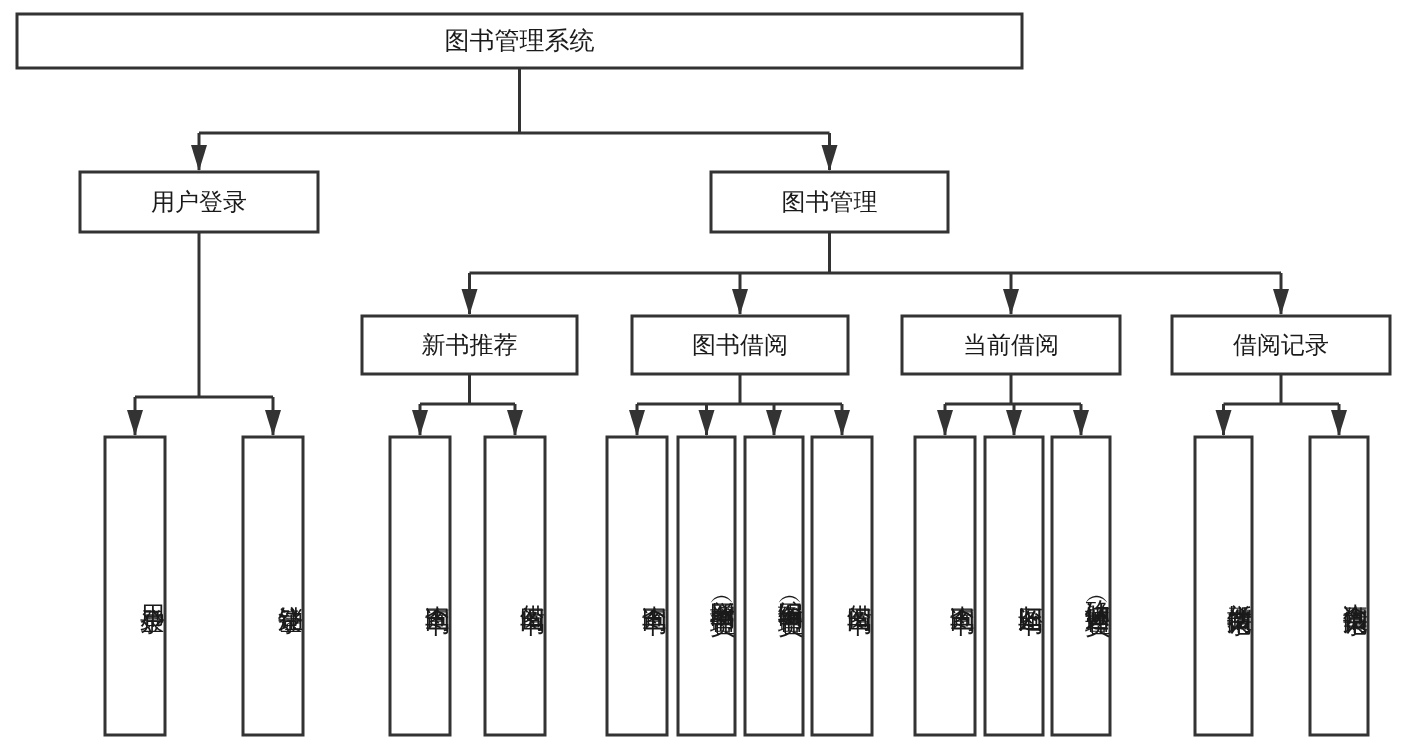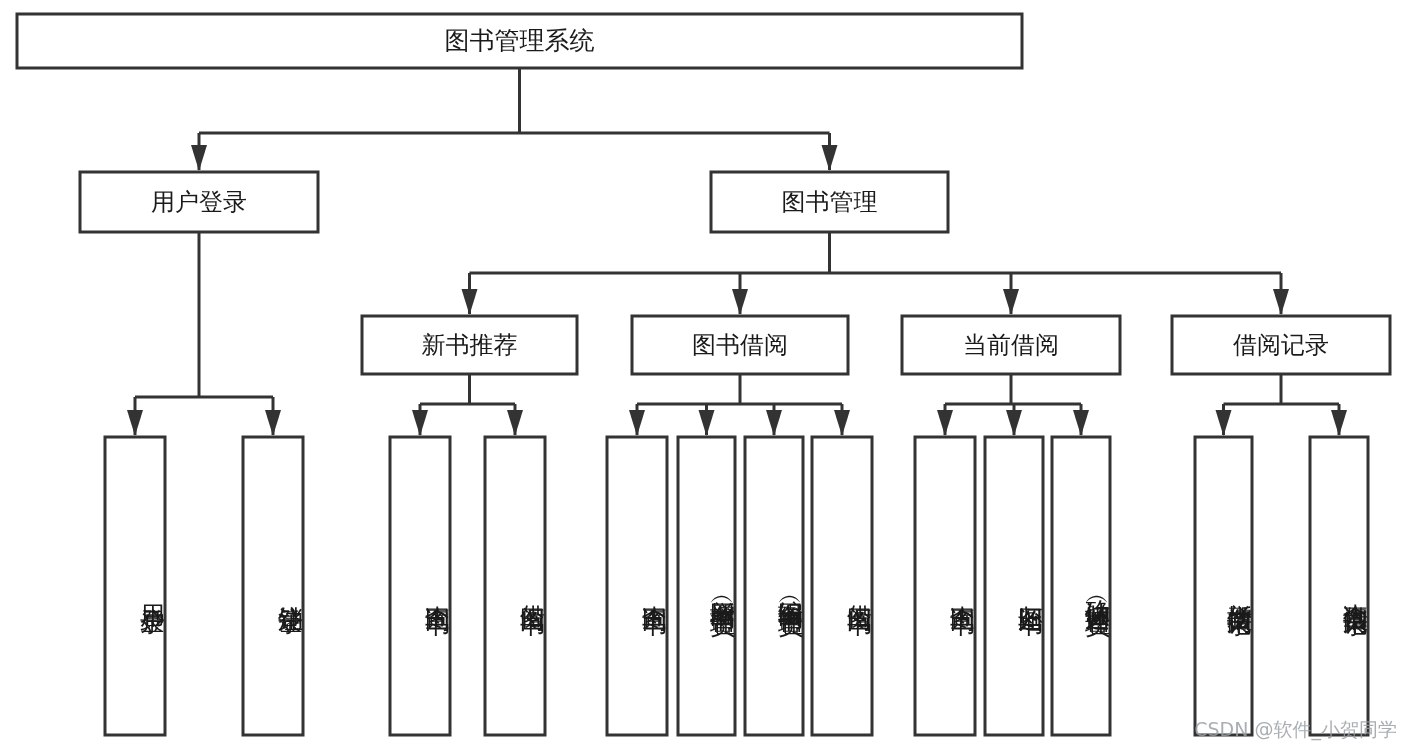--- a/index.html
+++ b/index.html
@@ -178,15 +178,14 @@
       <div class="vert-label" style="left: 678px; top: 447px; width: 57px; height: 284px;">新增图书（管理员）</div>
       <div class="vert-label" style="left: 745px; top: 447px; width: 58px; height: 284px;">编辑图书（管理员）</div>
       <div class="vert-label" style="left: 812px; top: 447px; width: 60px; height: 284px;">借阅图书</div>
       <div class="vert-label" style="left: 915px; top: 447px; width: 60px; height: 284px;">查询图书</div>
       <div class="vert-label" style="left: 985px; top: 447px; width: 58px; height: 284px;">归还图书</div>
       <div class="vert-label" style="left: 1052px; top: 447px; width: 58px; height: 284px;">确认归还（管理员）</div>
       <div class="vert-label" style="left: 1195px; top: 447px; width: 57px; height: 284px;">新增借阅记录</div>
       <div class="vert-label" style="left: 1310px; top: 447px; width: 58px; height: 284px;">查询借阅记录</div>
     </div>
 
-  <div class="watermark">CSDN @软件_小贺同学</div>
 
 </div>
 
 </body></html>

